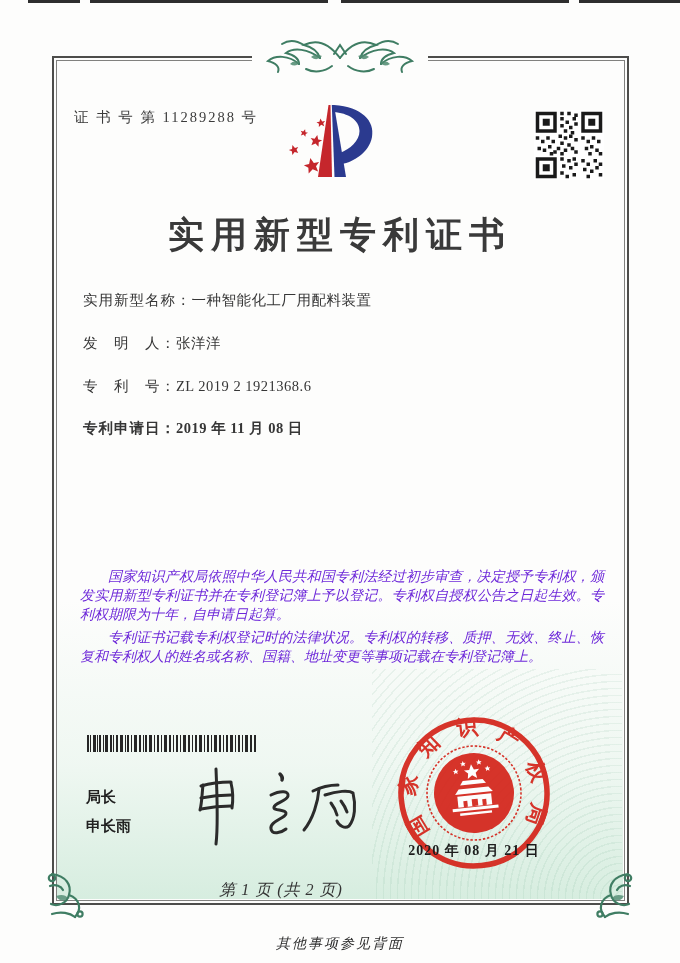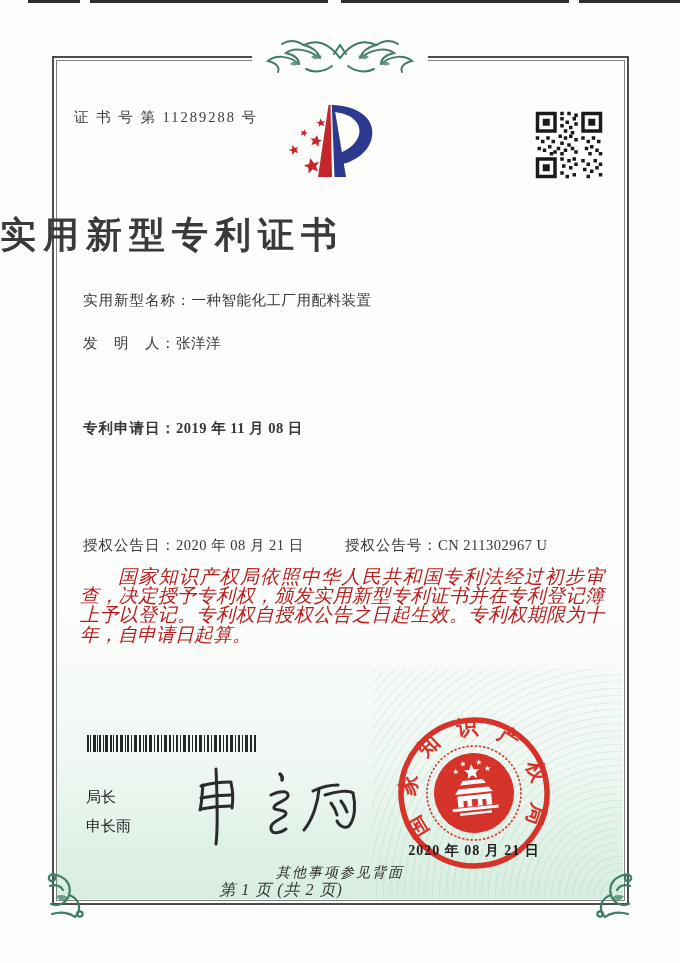--- a/index.html
+++ b/index.html
@@ -19,46 +19,46 @@
 
   .ornament-top{position:absolute;left:230px;top:28px;width:220px;height:58px;}
   .ornament-corner{position:absolute;width:62px;height:54px;}
   .oc-left{left:42px;top:868px;}
   .oc-right{right:42px;top:868px;transform:scaleX(-1);}
 
   .cert-no{position:absolute;left:74px;top:108px;font-size:14.5px;letter-spacing:2px;color:#3b3b3b;}
   .logo{position:absolute;left:270px;top:93px;width:150px;height:112px;}
   .qr{position:absolute;left:534px;top:110px;width:70px;height:70px;}
 
-  .title{position:absolute;left:0;top:211px;width:680px;
+  .title{position:absolute;left:0;top:211px;width:680px;text-align:center;
     font-size:36px;font-weight:600;letter-spacing:7px;color:#3a3a3a;}
 
   .row{position:absolute;left:83px;font-size:14.5px;color:#363636;letter-spacing:.5px;white-space:nowrap;}
   .row .lbl{letter-spacing:1px;}
   .r1{top:291px;} .r2{top:334px;} .r3{top:377px;} .r4{top:419px;font-weight:bold;} .r5{top:459px;} .r6{top:500px;} .r7{top:536px;}
   .col2{position:absolute;left:262px;top:0;}
 
-  .paras{position:absolute;left:80px;top:567px;width:524px;color:#b91c1c;
-    font-size:19px;line-height:19.2px;font-style:italic;text-align:justify;}
+  .paras{position:absolute;left:80px;top:567px;width:524px;color:#6d28d9;
+    font-size:14px;line-height:19.2px;font-style:italic;text-align:justify;}
   .paras p{margin:0;text-indent:2em;}
   .paras p + p{margin-top:3px;}
 
   .barcode{position:absolute;left:87px;top:735px;width:171px;height:17px;}
 
   .signer{position:absolute;left:86px;top:782px;font-family:"Liberation Sans","DejaVu Sans",sans-serif;
-    font-weight:400;font-size:15px;color:#222;line-height:29px;}
+    font-weight:700;font-size:15px;color:#222;line-height:29px;}
   .signature{position:absolute;left:185px;top:757px;width:172px;height:92px;}
 
   .seal{position:absolute;left:392px;top:711px;width:164px;height:164px;opacity:.94;z-index:5;}
   .seal-date{position:absolute;left:398px;top:842px;width:152px;text-align:center;z-index:6;
     font-size:14px;font-weight:700;color:#1d1d1d;letter-spacing:1px;white-space:nowrap;}
 
   .page-indicator{position:absolute;left:52px;top:880px;width:458px;text-align:center;
     font-size:16px;color:#333;font-style:italic;letter-spacing:1px;z-index:7;}
-  .back-note{position:absolute;left:0;top:864px;width:680px;text-align:center;
+  .back-note{position:absolute;left:0;top:935px;width:680px;text-align:center;
     font-size:14px;color:#2e2e2e;font-style:italic;letter-spacing:2px;}
 </style>
 </head>
 <body>
 
 <div id="page">
 
   <div class="scan-edge"></div>
 
   <div class="green-wash"></div>
@@ -214,34 +214,30 @@
   </svg>
 
   <div class="title">实用新型专利证书</div>
 
   <div class="row r2">
     <span class="lbl">发　明　人：</span><span>张洋洋</span>
   </div>
   <div class="row r1">
     <span class="lbl">实用新型名称：</span><span>一种智能化工厂用配料装置</span>
   </div>
+  <div class="row r3">
+    <span class="lbl">专　利　号：</span><span>ZL 2019 2 1921368.6</span>
+  </div>
   <div class="row r4">
     <span class="lbl">专利申请日：</span><span>2019 年 11 月 08 日</span>
   </div>
-  <div class="row r7">
-    <span>
-      <span class="lbl">授权公告日：</span><span>2020 年 08 月 21 日</span>
-    </span>
-    <span class="col2">
-      <span class="lbl">授权公告号：</span><span>CN 211302967 U</span>
-    </span>
-  </div>
 
   <div class="paras">
     <p>国家知识产权局依照中华人民共和国专利法经过初步审查，决定授予专利权，颁发实用新型专利证书并在专利登记簿上予以登记。专利权自授权公告之日起生效。专利权期限为十年，自申请日起算。</p>
+    <p>专利证书记载专利权登记时的法律状况。专利权的转移、质押、无效、终止、恢复和专利权人的姓名或名称、国籍、地址变更等事项记载在专利登记簿上。</p>
   </div>
 
   <svg class="barcode" viewBox="0 0 171 17" preserveAspectRatio="none">
     <g fill="#262626">
       <rect x="0" width="2" height="17"></rect>
         <rect x="3" width="1" height="17"></rect>
         <rect x="6" width="3" height="17"></rect>
         <rect x="10" width="1" height="17"></rect>
       <rect x="12" width="2" height="17"></rect>
         <rect x="16" width="1" height="17"></rect>

